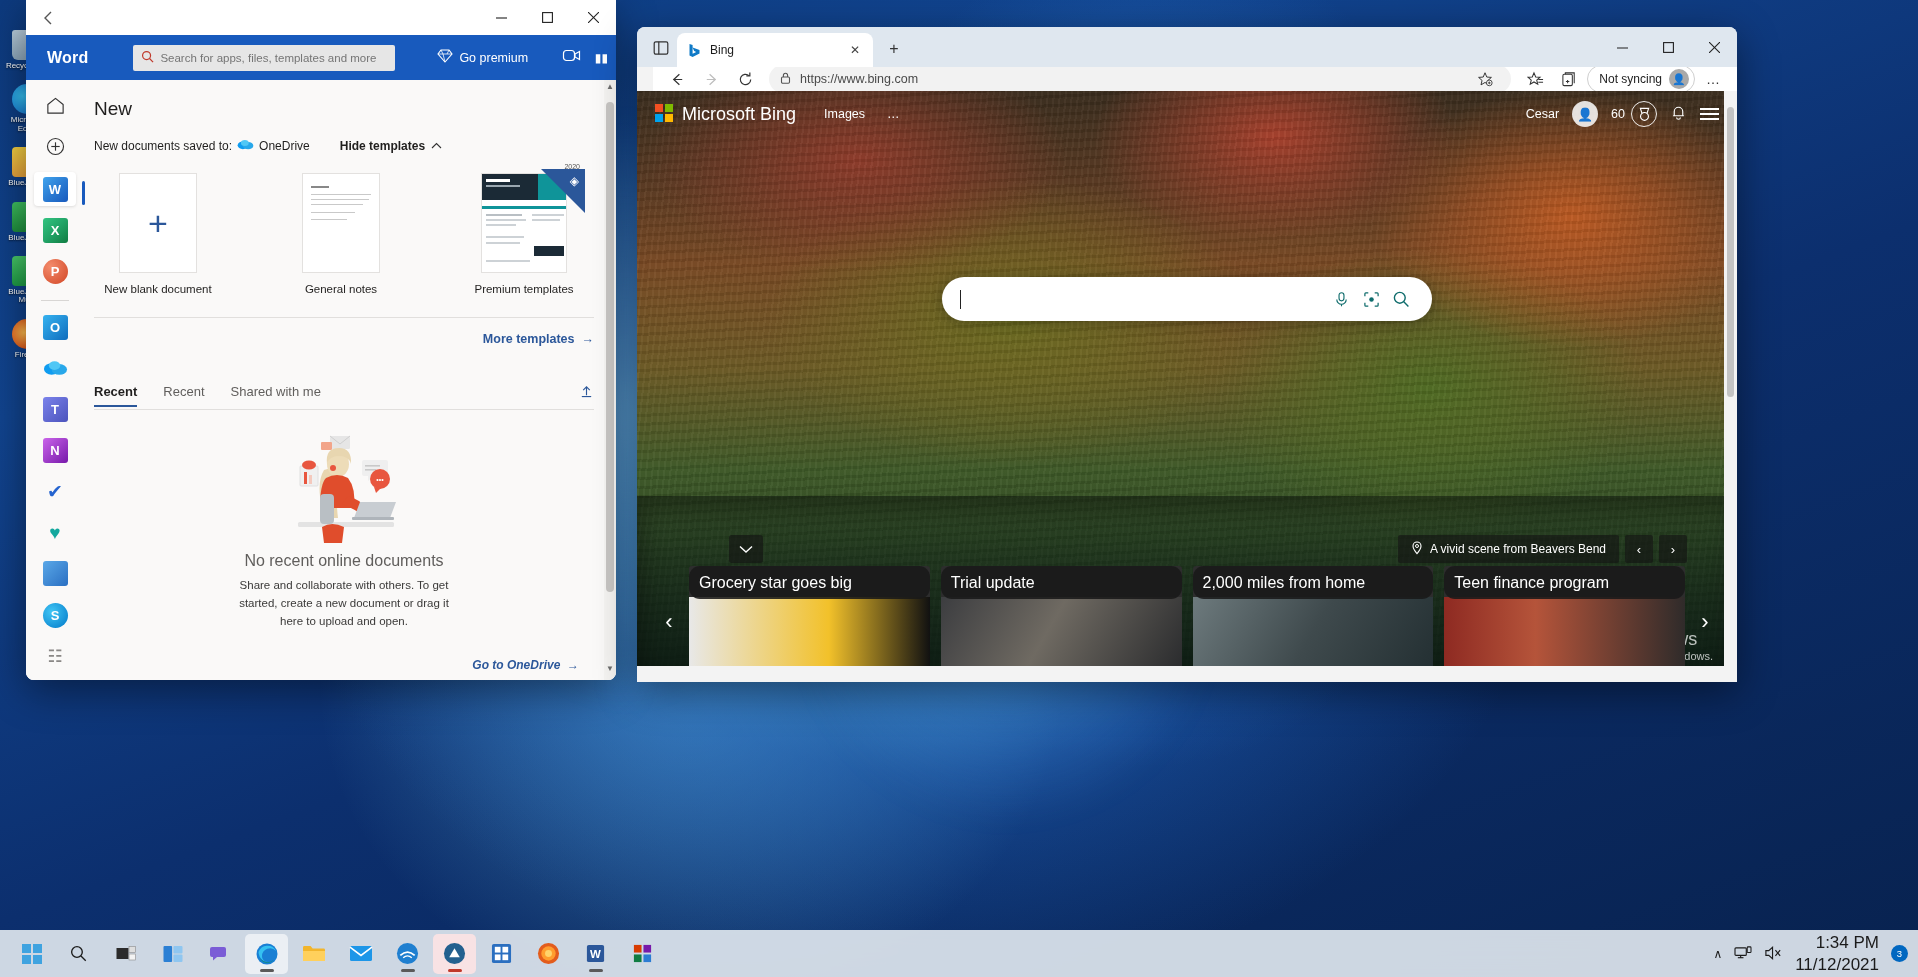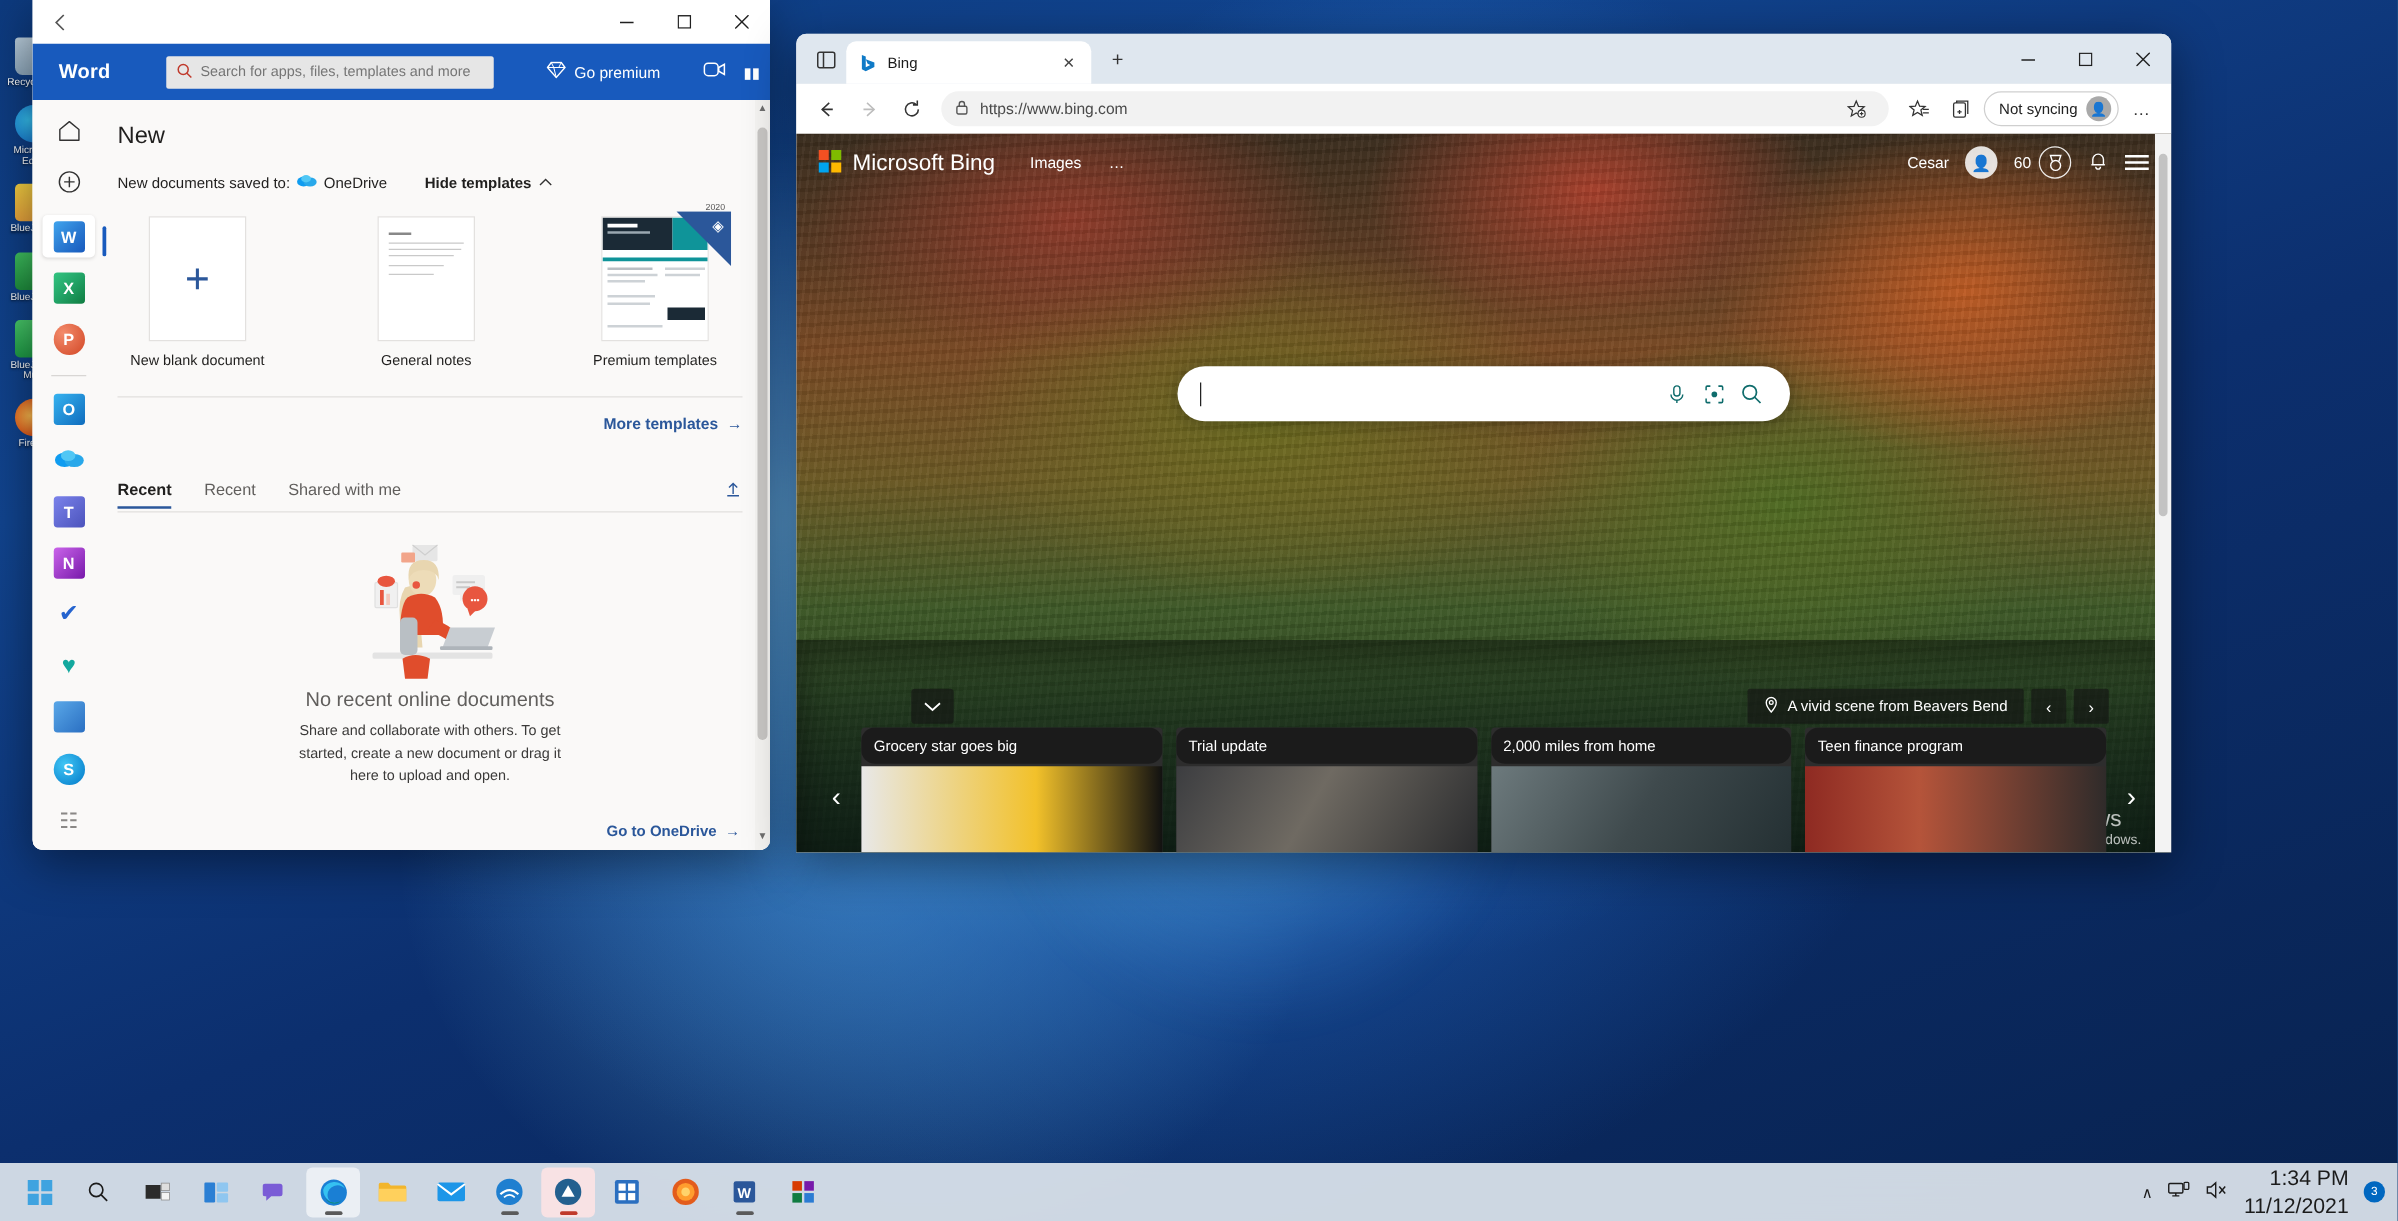--- a/index.html
+++ b/index.html
@@ -75,41 +75,41 @@
   #divider1{ height:1px; background:#e1dfdd; margin:22px 0 14px; }
   #more-templates{ text-align:right; color:#2b579a; font-size:12.5px; font-weight:600; cursor:pointer;}
   #tabs{ display:flex; gap:26px; margin-top:38px; font-size:13px; color:#605e5c; }
   #tabs .tab{ padding-bottom:6px; cursor:pointer; }
   #tabs .tab.active{ color:#201f1e; font-weight:bold; border-bottom:2px solid #2b579a;}
   #upload-btn{ margin-left:auto; color:#2b579a; font-size:15px; cursor:pointer; }
   #divider2{ height:1px; background:#e1dfdd; margin-top:2px; }
   #empty-state{ text-align:center; margin-top:24px; }
   #empty-state .t{ font-size:16px; color:#605e5c; margin-top:8px; }
   #empty-state .s{ font-size:11.5px; color:#3b3a39; line-height:1.55; width:230px; margin:7px auto 0;}
-  #goto-onedrive{ position:absolute; right:24px; bottom:8px; color:#2b579a; font-size:12px; font-weight:600; cursor:pointer;}
+  #goto-onedrive{ position:absolute; right:37px; bottom:8px; color:#2b579a; font-size:12px; font-weight:600; cursor:pointer;font-style:italic;}
   #word-scrollbar{ position:absolute; right:0; top:80px; width:12px; height:600px; background:#f5f4f2; }
   #word-scrollbar .thumbbar{ position:absolute; top:22px; left:2px; width:8px; height:490px; background:#c8c6c4; border-radius:4px;}
   .sb-arrow{ position:absolute; left:0; width:12px; height:14px; color:#6e6e6e; font-size:8px; text-align:center; }
 
   
   #illus{ width:160px;height:110px;margin:0 auto; position:relative;}
 
   
   #edge-window{ left:637px; top:27px; width:1100px; height:655px; border-radius:8px 8px 0 0; background:#f3f3f3; overflow:hidden;}
   #edge-tabstrip{ height:40px; display:flex; align-items:flex-end; padding-left:8px; background:#dfe7ef; position:relative;}
   #tab-list-btn{ width:32px;height:32px; margin-bottom:3px; display:flex;align-items:center;justify-content:center; border-radius:5px; cursor:pointer;}
   .etab{ height:34px; width:196px; background:#fff; border-radius:8px 8px 0 0; display:flex; align-items:center; padding:0 9px; gap:8px; font-size:12px; color:#1b1b1b;}
   .etab .fav{ width:16px;height:16px; display:flex;align-items:center;justify-content:center;}
   .etab .tname{ flex:1; overflow:hidden; white-space:nowrap;}
   .etab .x{ width:18px;height:18px; display:flex;align-items:center;justify-content:center; font-size:12px; color:#444; border-radius:3px; cursor:pointer;}
   #newtab{ width:30px;height:30px; margin:0 0 3px 6px; display:flex;align-items:center;justify-content:center; font-size:16px; color:#333; cursor:pointer;}
   #edge-caption{ position:absolute; right:0; bottom:2px; display:flex;}
   #edge-caption .capbtn{ height:36px; }
 
-  #edge-toolbar{ height:40px; background:#fff; display:flex; align-items:center; padding:0 8px; gap:2px;}
+  #edge-toolbar{ height:24px; background:#fff; display:flex; align-items:center; padding:0 8px; gap:2px;margin-left:16px;}
   .tbtn{ width:32px;height:32px; display:flex;align-items:center;justify-content:center; border-radius:4px; color:#333; font-size:14px; cursor:pointer;}
   .tbtn.dim{ color:#bdbdbd; }
   #omnibox{ flex:1; height:28px; margin:0 6px; background:#f2f2f2; border-radius:14px; display:flex; align-items:center; padding:0 10px; gap:8px; font-size:12.5px; color:#4a4a4a;}
   #omnibox .url{ flex:1; }
   #sync-pill{ height:28px; border:1px solid #cfcfcf; border-radius:14px; display:flex;align-items:center; gap:7px; padding:0 5px 0 11px; font-size:12px; color:#222; cursor:pointer;}
   #sync-pill .av{ width:20px;height:20px;border-radius:50%; background:#a9a9a9; display:flex;align-items:center;justify-content:center; color:#fff; font-size:11px;}
 
   
   #bing-page{ position:relative; height:575px; overflow:hidden;
     background:
@@ -139,21 +139,21 @@
   #bing-search input{ flex:1; border:0; outline:none; font-size:14px; background:transparent; font-family:"Liberation Sans",sans-serif;}
   #bing-search .act{ width:30px;height:30px; display:flex;align-items:center;justify-content:center; color:#0f6c6c; cursor:pointer;}
 
   #img-caption{ position:absolute; right:118px; bottom:103px; background:rgba(20,20,20,.62); color:#fff; font-size:12px; height:28px; display:flex; align-items:center; gap:7px; padding:0 13px; border-radius:2px; z-index:5;}
   #cap-prev,#cap-next{ position:absolute; bottom:103px; width:28px;height:28px; background:rgba(20,20,20,.62); color:#fff; display:flex;align-items:center;justify-content:center; font-size:13px; border-radius:2px; z-index:5; cursor:pointer;}
   #cap-prev{ right:84px; } #cap-next{ right:50px; }
   #chev-down{ position:absolute; left:92px; bottom:103px; width:34px;height:28px; background:rgba(20,20,20,.62); color:#fff; display:flex;align-items:center;justify-content:center; border-radius:3px; font-size:12px; z-index:5; cursor:pointer;}
 
   #news-strip{ position:absolute; left:0; right:0; bottom:0; height:100px; display:flex; align-items:flex-start; padding:0 52px; gap:11px; z-index:5;}
   .newscard{ flex:1; height:100px; background:#2d2d2d; border-radius:3px 3px 0 0; overflow:hidden; position:relative; cursor:pointer;}
-  .newscard .nt{ color:#fff; font-size:12px; padding:8px 10px 7px; background:rgba(25,25,25,.88); position:relative; z-index:2;border-radius:11px;}
+  .newscard .nt{ color:#fff; font-size:16px; padding:8px 10px 7px; background:rgba(25,25,25,.88); position:relative; z-index:2;border-radius:11px;}
   .newscard .nimg{ position:absolute; inset:31px 0 0 0; }
   #news-prev,#news-next{ position:absolute; bottom:22px; width:28px;height:44px; display:flex;align-items:center;justify-content:center; color:#fff; font-size:22px; z-index:6; cursor:pointer;}
   #news-prev{ left:18px; } #news-next{ right:18px; }
   #edge-vscroll{ position:absolute; right:0; top:0; width:13px; bottom:0; background:#f3f3f3; z-index:8;}
   #edge-vscroll .tb{ position:absolute; top:16px; left:3px; width:7px; height:290px; background:#c3c3c3; border-radius:4px;}
 
   
   #activate{ position:absolute; right:24px; bottom:4px; color:rgba(255,255,255,.72); text-align:center; z-index:3; pointer-events:none;}
   #activate .a1{ font-size:18px; } #activate .a2{ font-size:11px; }
 

